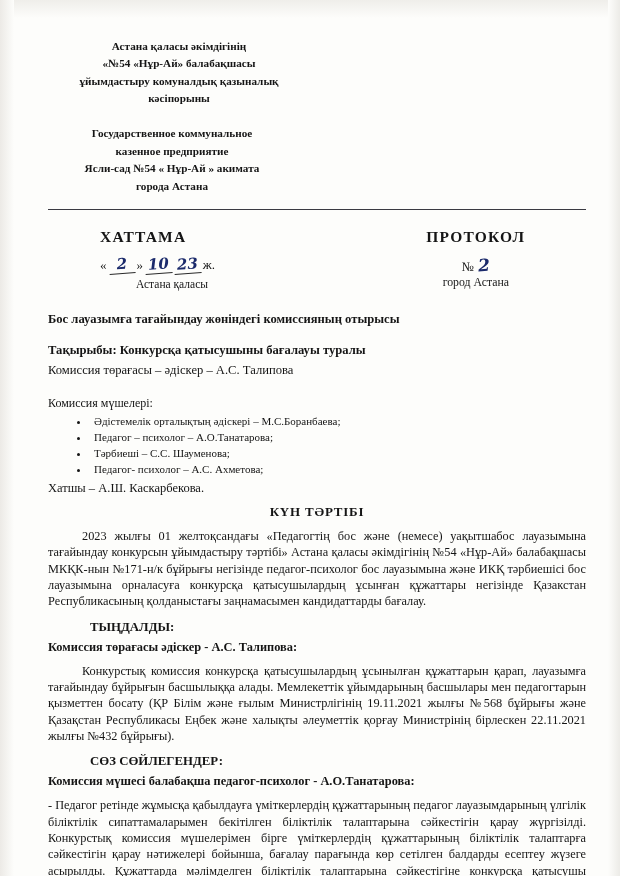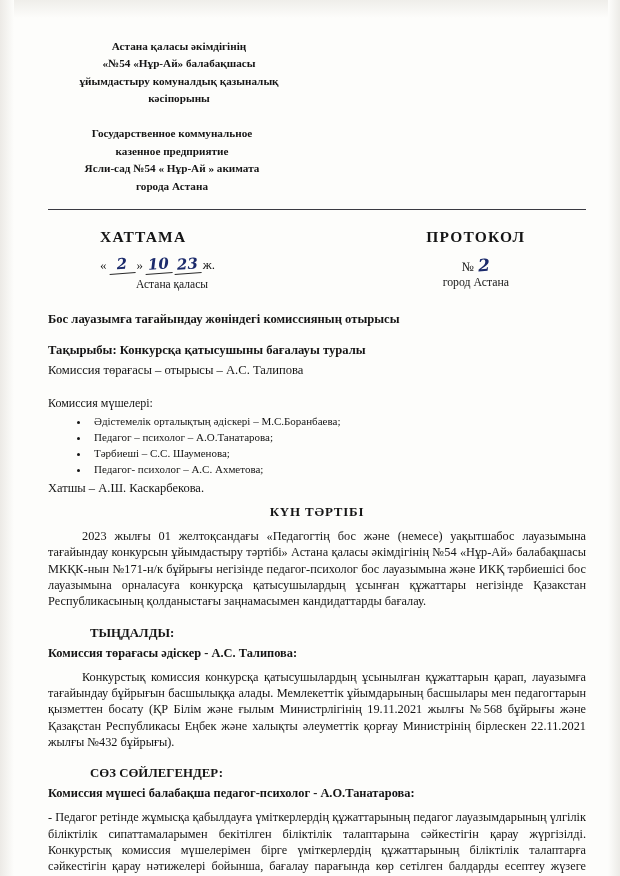--- a/index.html
+++ b/index.html
@@ -189,21 +189,21 @@
     line-height: 1.33;
     margin: 8px 0 0 0;
     text-indent: 34px;
   }
   p.just.noind {
     text-indent: 0;
   }
   .bold-head {
     font-weight: bold;
     font-size: 12.8px;
-    margin-top: 16px;
+    margin-top: 10px;
   }
   .bold-head.indent {
     margin-left: 42px;
   }
   .bold-sub {
     font-weight: bold;
     font-size: 12.4px;
     margin-top: 5px;
   }
 </style>
@@ -253,21 +253,21 @@
           <span class="hand">2</span>
         </div>
         <div class="city-right">город Астана</div>
       </div>
     </div>
 
     <div class="sec-title">Бос лауазымға тағайындау жөніндегі комиссияның отырысы</div>
 
     <div class="subj">Тақырыбы: Конкурсқа қатысушыны бағалауы туралы</div>
 
-    <div class="line">Комиссия төрағасы – отырысы – А.С. Талипова</div>
+    <div class="line">Комиссия төрағасы – әдіскер – А.С. Талипова</div>
 
     <div class="members-head">Комиссия мүшелері:</div>
 
     <ul class="members">
       <li>Әдістемелік орталықтың әдіскері – М.С.Боранбаева;</li>
       <li>Педагог – психолог – А.О.Танатарова;</li>
       <li>Тәрбиеші – С.С. Шауменова;</li>
       <li>Педагог- психолог – А.С. Ахметова;</li>
     </ul>
 

